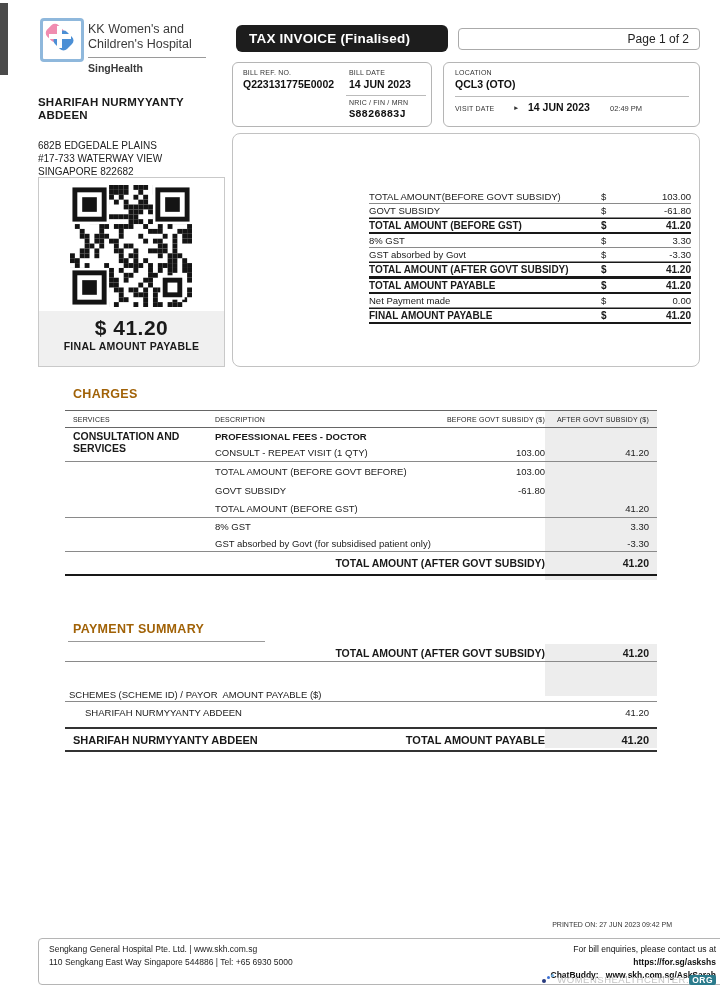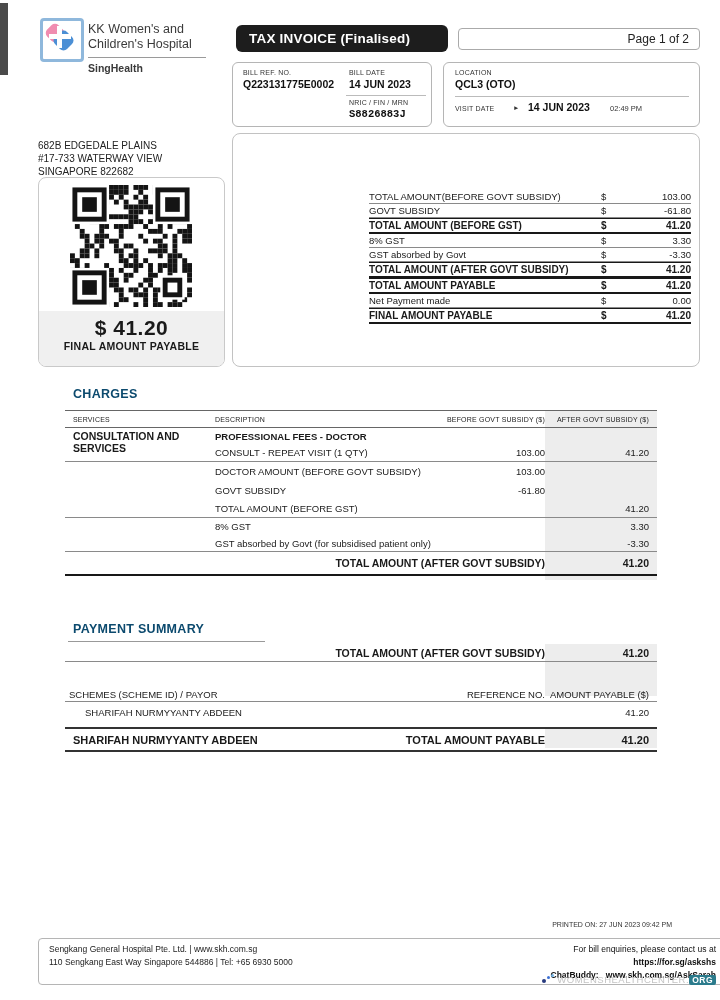--- a/index.html
+++ b/index.html
@@ -31,38 +31,38 @@
   .billbox{left:232px;top:62px;width:200px;height:65px;}
   .locbox{left:443px;top:62px;width:257px;height:65px;}
   .lbl7{font-size:7px;color:#333;letter-spacing:0.2px;}
   .val-b{font-size:10.5px;font-weight:bold;color:#111;}
 
   
   .pat-name{left:38px;top:96px;font-size:11.5px;font-weight:bold;line-height:13px;letter-spacing:0.2px;}
   .pat-addr{left:38px;top:139px;font-size:10px;line-height:13px;color:#222;}
 
   
-  .paybox{left:38px;top:177px;width:187px;height:190px;border:1px solid #c9c9c9;border-radius:8px;box-sizing:border-box;overflow:hidden;}
+  .paybox{left:38px;top:177px;width:187px;height:190px;border:1px solid #c9c9c9;border-radius:0;box-sizing:border-box;overflow:hidden;}
   .qr-wrap{position:absolute;left:31px;top:7px;width:122px;height:122px;background:#fff;}
   .accepts{position:absolute;left:0;top:131px;width:100%;text-align:center;font-size:10.5px;font-weight:bold;color:#111;}
   .amt-strip{position:absolute;left:0;bottom:0;width:100%;height:55px;background:#f0f0f0;text-align:center;}
   .amt-big{font-size:21px;font-weight:bold;margin-top:5px;letter-spacing:0.5px;}
   .amt-lbl{font-size:10.5px;font-weight:bold;letter-spacing:0.3px;}
 
   
   .mainbox{left:232px;top:133px;width:468px;height:234px;border:1px solid #c2c2c2;border-radius:8px;box-sizing:border-box;}
   .sumtable{position:absolute;left:136px;top:56px;width:322px;}
   .sumrow{display:flex;align-items:center;height:13px;border-bottom:1px solid #8a8a8a;font-size:9.5px;color:#1a1a1a;}
   .sumrow .lbl{width:232px;white-space:nowrap;overflow:hidden;}
   .sumrow .cur{width:22px;}
   .sumrow .val{flex:1;text-align:right;}
   .sumrow.b{font-weight:bold;font-size:10px;border-bottom:2px solid #181818;border-top:1px solid #181818;}
 
   
-  .sect-title{font-size:12.5px;font-weight:bold;letter-spacing:0.3px;color:#0c4a6e;}
+  .sect-title{font-size:12.5px;font-weight:bold;letter-spacing:0.3px;color:#a16207;}
   .tbl{position:absolute;left:65px;width:592px;}
   .graycol{position:absolute;left:480px;width:112px;background:#ededed;z-index:0;}
   .trow{position:relative;display:flex;align-items:center;z-index:1;font-size:9.5px;color:#1a1a1a;}
   .hdr{height:16px;border-top:1px solid #666;border-bottom:1px solid #666;}
   .hdr .h{font-size:7px;color:#222;letter-spacing:0.2px;}
   .c-serv{width:150px;padding-left:8px;box-sizing:border-box;}
   .c-desc{flex:1;}
   .c-before{width:100px;text-align:right;}
   .c-after{width:112px;text-align:right;padding-right:8px;box-sizing:border-box;}
   .rule-b{border-bottom:1px solid #8a8a8a;}
@@ -121,20 +121,24 @@
   <div class="abs infobox locbox">
     <div class="abs lbl7" style="left:11px;top:6px;">LOCATION</div>
     <div class="abs val-b" style="left:11px;top:15px;">QCL3 (OTO)</div>
     <div class="abs" style="left:11px;top:33px;width:234px;height:1px;background:#bbb;"></div>
     <div class="abs lbl7" style="left:11px;top:42px;">VISIT DATE</div>
     <div class="abs" style="left:69px;top:41px;font-size:6.5px;color:#333;">►</div>
     <div class="abs val-b" style="left:84px;top:38px;">14 JUN 2023</div>
     <div class="abs" style="left:166px;top:41px;font-size:7.5px;color:#333;">02:49 PM</div>
   </div>
 
+  <div class="abs pat-name">
+    <div>SHARIFAH NURMYYANTY</div>
+    <div>ABDEEN</div>
+  </div>
   <div class="abs pat-addr">
     <div>682B EDGEDALE PLAINS</div>
     <div>#17-733 WATERWAY VIEW</div>
     <div>SINGAPORE 822682</div>
   </div>
 
   <div class="abs paybox">
     <div class="qr-wrap">
       <svg id="qr-svg" width="122" height="122" viewBox="0 0 122 122" xmlns="http://www.w3.org/2000/svg">
           <rect x="0" y="0" width="122" height="122" fill="#ffffff"></rect>
@@ -529,21 +533,21 @@
       <span class="c-after"></span>
     </div>
     <div class="trow rule-b" style="height:17px;">
       <span class="c-serv"></span>
       <span class="c-desc">CONSULT - REPEAT VISIT (1 QTY)</span>
       <span class="c-before">103.00</span>
       <span class="c-after">41.20</span>
     </div>
     <div class="trow" style="height:19px;">
       <span class="c-serv"></span>
-      <span class="c-desc">DOCTOR AMOUNT (BEFORE GOVT SUBSIDY)</span>
+      <span class="c-desc">TOTAL AMOUNT (BEFORE GOVT BEFORE)</span>
       <span class="c-before">103.00</span>
       <span class="c-after"></span>
     </div>
     <div class="trow" style="height:18px;">
       <span class="c-serv"></span>
       <span class="c-desc">GOVT SUBSIDY</span>
       <span class="c-before">-61.80</span>
       <span class="c-after"></span>
     </div>
     <div class="trow rule-b" style="height:18px;">
@@ -574,21 +578,20 @@
   <div class="abs ps-underline" style="left:68px;top:641px;width:197px;"></div>
 
   <div class="abs tbl" style="top:644px;">
     <div class="graycol" style="top:0;height:52px;"></div>
     <div class="trow rule-b" style="height:17px;font-size:10.5px;">
       <span style="flex:1;text-align:right;font-weight:bold;">TOTAL AMOUNT (AFTER GOVT SUBSIDY)</span>
       <span class="c-after bold">41.20</span>
     </div>
     <div class="trow rule-b" style="height:14px;margin-top:25px;">
       <span class="h" style="padding-left:4px;">SCHEMES (SCHEME ID) / PAYOR</span>
-      <span class="h" style="flex:1;text-align:right;">REFERENCE NO.</span>
       <span class="c-after h">AMOUNT PAYABLE ($)</span>
     </div>
     <div class="trow" style="height:20px;">
       <span style="flex:1;padding-left:20px;">SHARIFAH NURMYYANTY ABDEEN</span>
       <span class="c-after">41.20</span>
     </div>
   </div>
 
   <div class="abs tbl" style="top:727px;">
     <div class="graycol" style="top:0;height:21px;"></div>

